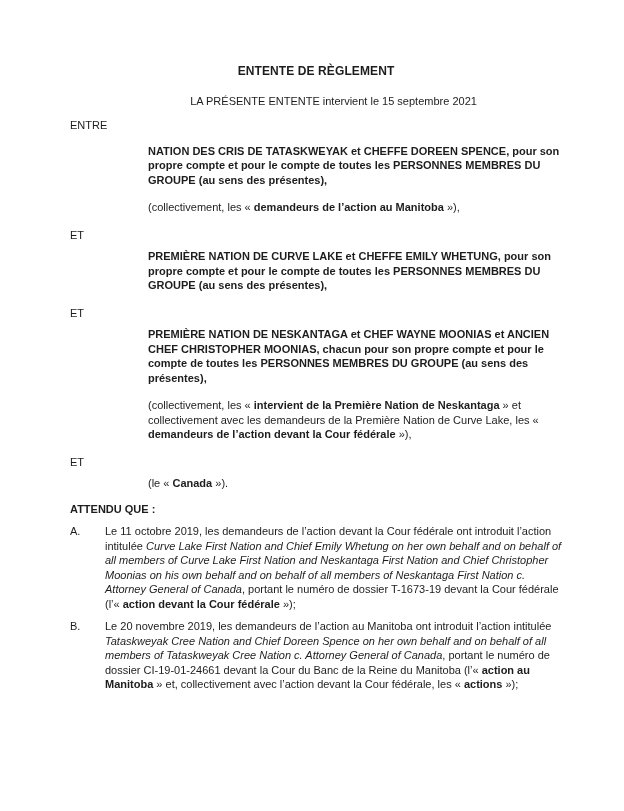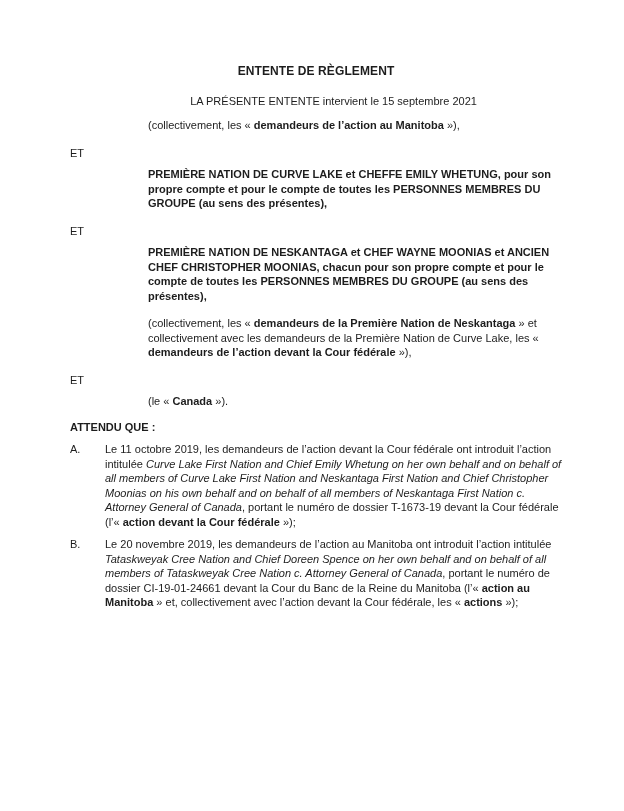--- a/index.html
+++ b/index.html
@@ -80,36 +80,38 @@
 </style>
 </head>
 <body>
 
 <div class="page">
 
   <h1 class="doc-title">ENTENTE DE RÈGLEMENT</h1>
 
   <p class="intro-line">LA PRÉSENTE ENTENTE intervient le 15 septembre 2021</p>
 
+  <p class="margin-label">ENTRE</p>
 
   <section>
+    <p class="party-name">NATION DES CRIS DE TATASKWEYAK et CHEFFE DOREEN SPENCE, pour son propre compte et pour le compte de toutes les PERSONNES MEMBRES DU GROUPE (au sens des présentes),</p>
     <p class="party-alias"><span class="run-normal">(collectivement, les « </span><span class="run-bold">demandeurs de l’action au Manitoba</span><span class="run-normal"> »),</span></p>
   </section>
 
   <p class="margin-label and-label">ET</p>
 
   <section>
     <p class="party-name">PREMIÈRE NATION DE CURVE LAKE et CHEFFE EMILY WHETUNG, pour son propre compte et pour le compte de toutes les PERSONNES MEMBRES DU GROUPE (au sens des présentes),</p>
   </section>
 
   <p class="margin-label and-label">ET</p>
 
   <section>
     <p class="party-name">PREMIÈRE NATION DE NESKANTAGA et CHEF WAYNE MOONIAS et ANCIEN CHEF CHRISTOPHER MOONIAS, chacun pour son propre compte et pour le compte de toutes les PERSONNES MEMBRES DU GROUPE (au sens des présentes),</p>
-    <p class="party-alias"><span class="run-normal">(collectivement, les « </span><span class="run-bold">demandeurs de la Première Nation de Neskantaga</span><span class="run-normal"> » et collectivement avec les demandeurs de la Première Nation de Curve Lake, les « </span><span class="run-bold">demandeurs de l’action devant la Cour fédérale</span><span class="run-normal"> »),</span></p>
+    <p class="party-alias"><span class="run-normal">(collectivement, les « </span><span class="run-bold">intervient de la Première Nation de Neskantaga</span><span class="run-normal"> » et collectivement avec les demandeurs de la Première Nation de Curve Lake, les « </span><span class="run-bold">demandeurs de l’action devant la Cour fédérale</span><span class="run-normal"> »),</span></p>
   </section>
 
   <p class="margin-label and-label">ET</p>
 
   <section>
     <p class="canada-alias"><span class="run-normal">(le « </span><span class="run-bold">Canada</span><span class="run-normal"> »).</span></p>
   </section>
 
   <p class="recitals-heading">ATTENDU QUE :</p>
 

